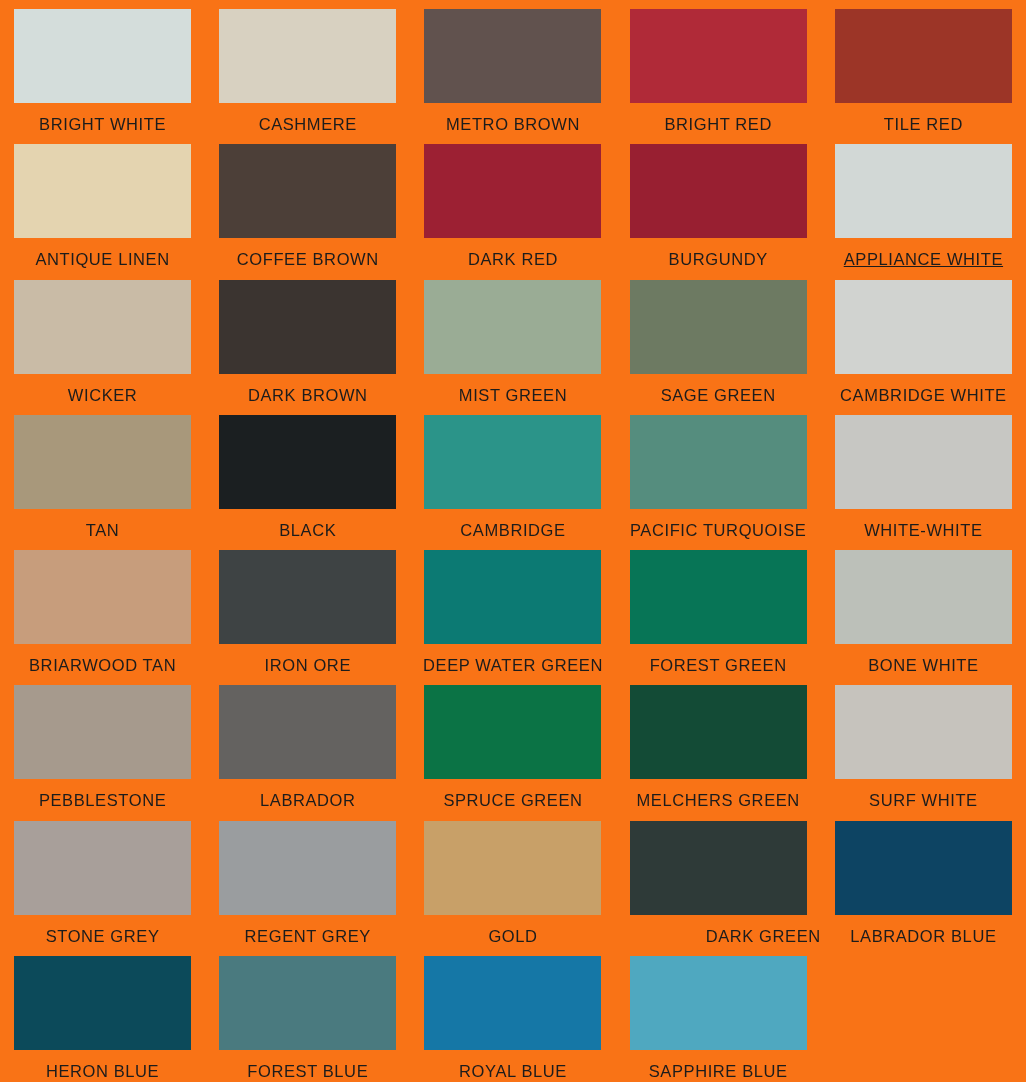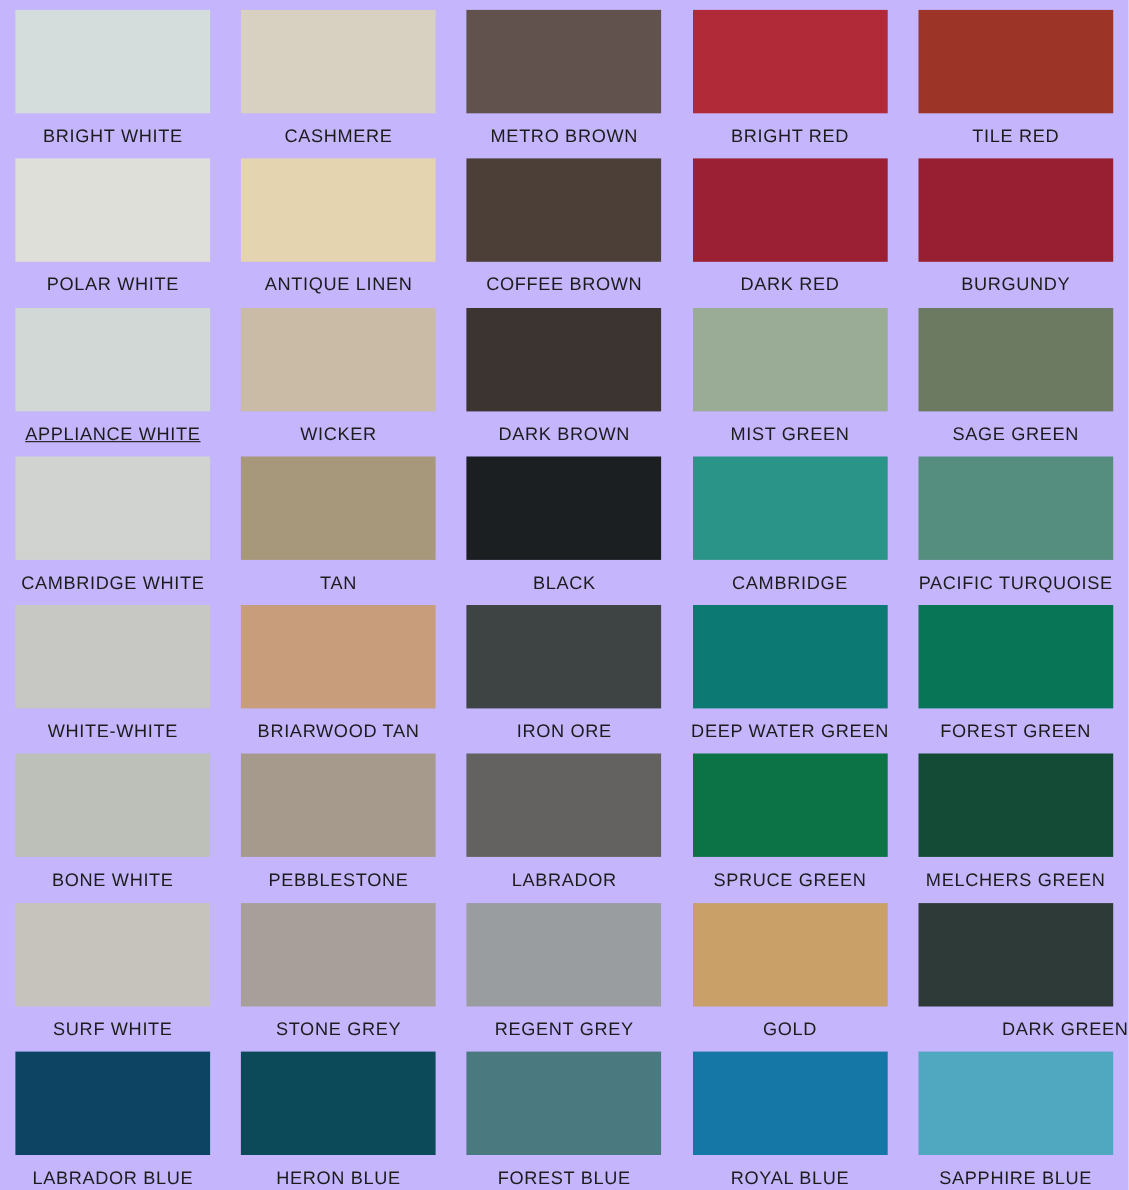--- a/index.html
+++ b/index.html
@@ -50,44 +50,40 @@
     letter-spacing: 0.6px;
     color: #1c1c1c;
     line-height: 1;
     margin-top: 13px;
     white-space: nowrap;
   }
 </style>
 </head>
 <body>
 
-<div id="swatch-grid" style="background: #c4b5fd;">
+<div id="swatch-grid" style="background: #f97316;">
     <div class="swatch-cell">
       <div class="swatch-chip" style="background-color: rgb(212, 221, 219);"></div>
       <span class="swatch-label" style="color: rgb(28, 28, 28);">BRIGHT WHITE</span>
     </div>
     <div class="swatch-cell">
       <div class="swatch-chip" style="background-color: rgb(216, 209, 193);"></div>
       <span class="swatch-label" style="color: rgb(28, 28, 28);">CASHMERE</span>
     </div>
     <div class="swatch-cell">
       <div class="swatch-chip" style="background-color: rgb(97, 82, 78);"></div>
       <span class="swatch-label" style="color: rgb(28, 28, 28);">METRO BROWN</span>
     </div>
     <div class="swatch-cell">
       <div class="swatch-chip" style="background-color: rgb(176, 42, 56);"></div>
       <span class="swatch-label" style="color: rgb(28, 28, 28);">BRIGHT RED</span>
     </div>
     <div class="swatch-cell">
       <div class="swatch-chip" style="background-color: rgb(156, 53, 39);"></div>
       <span class="swatch-label" style="color: rgb(28, 28, 28);">TILE RED</span>
-    </div>
-    <div class="swatch-cell">
-      <div class="swatch-chip" style="background-color: rgb(222, 223, 216);"></div>
-      <span class="swatch-label" style="color: rgb(28, 28, 28);">POLAR WHITE</span>
     </div>
     <div class="swatch-cell">
       <div class="swatch-chip" style="background-color: rgb(228, 212, 176);"></div>
       <span class="swatch-label" style="color: rgb(28, 28, 28);">ANTIQUE LINEN</span>
     </div>
     <div class="swatch-cell">
       <div class="swatch-chip" style="background-color: rgb(76, 63, 56);"></div>
       <span class="swatch-label" style="color: rgb(28, 28, 28);">COFFEE BROWN</span>
     </div>
     <div class="swatch-cell">

